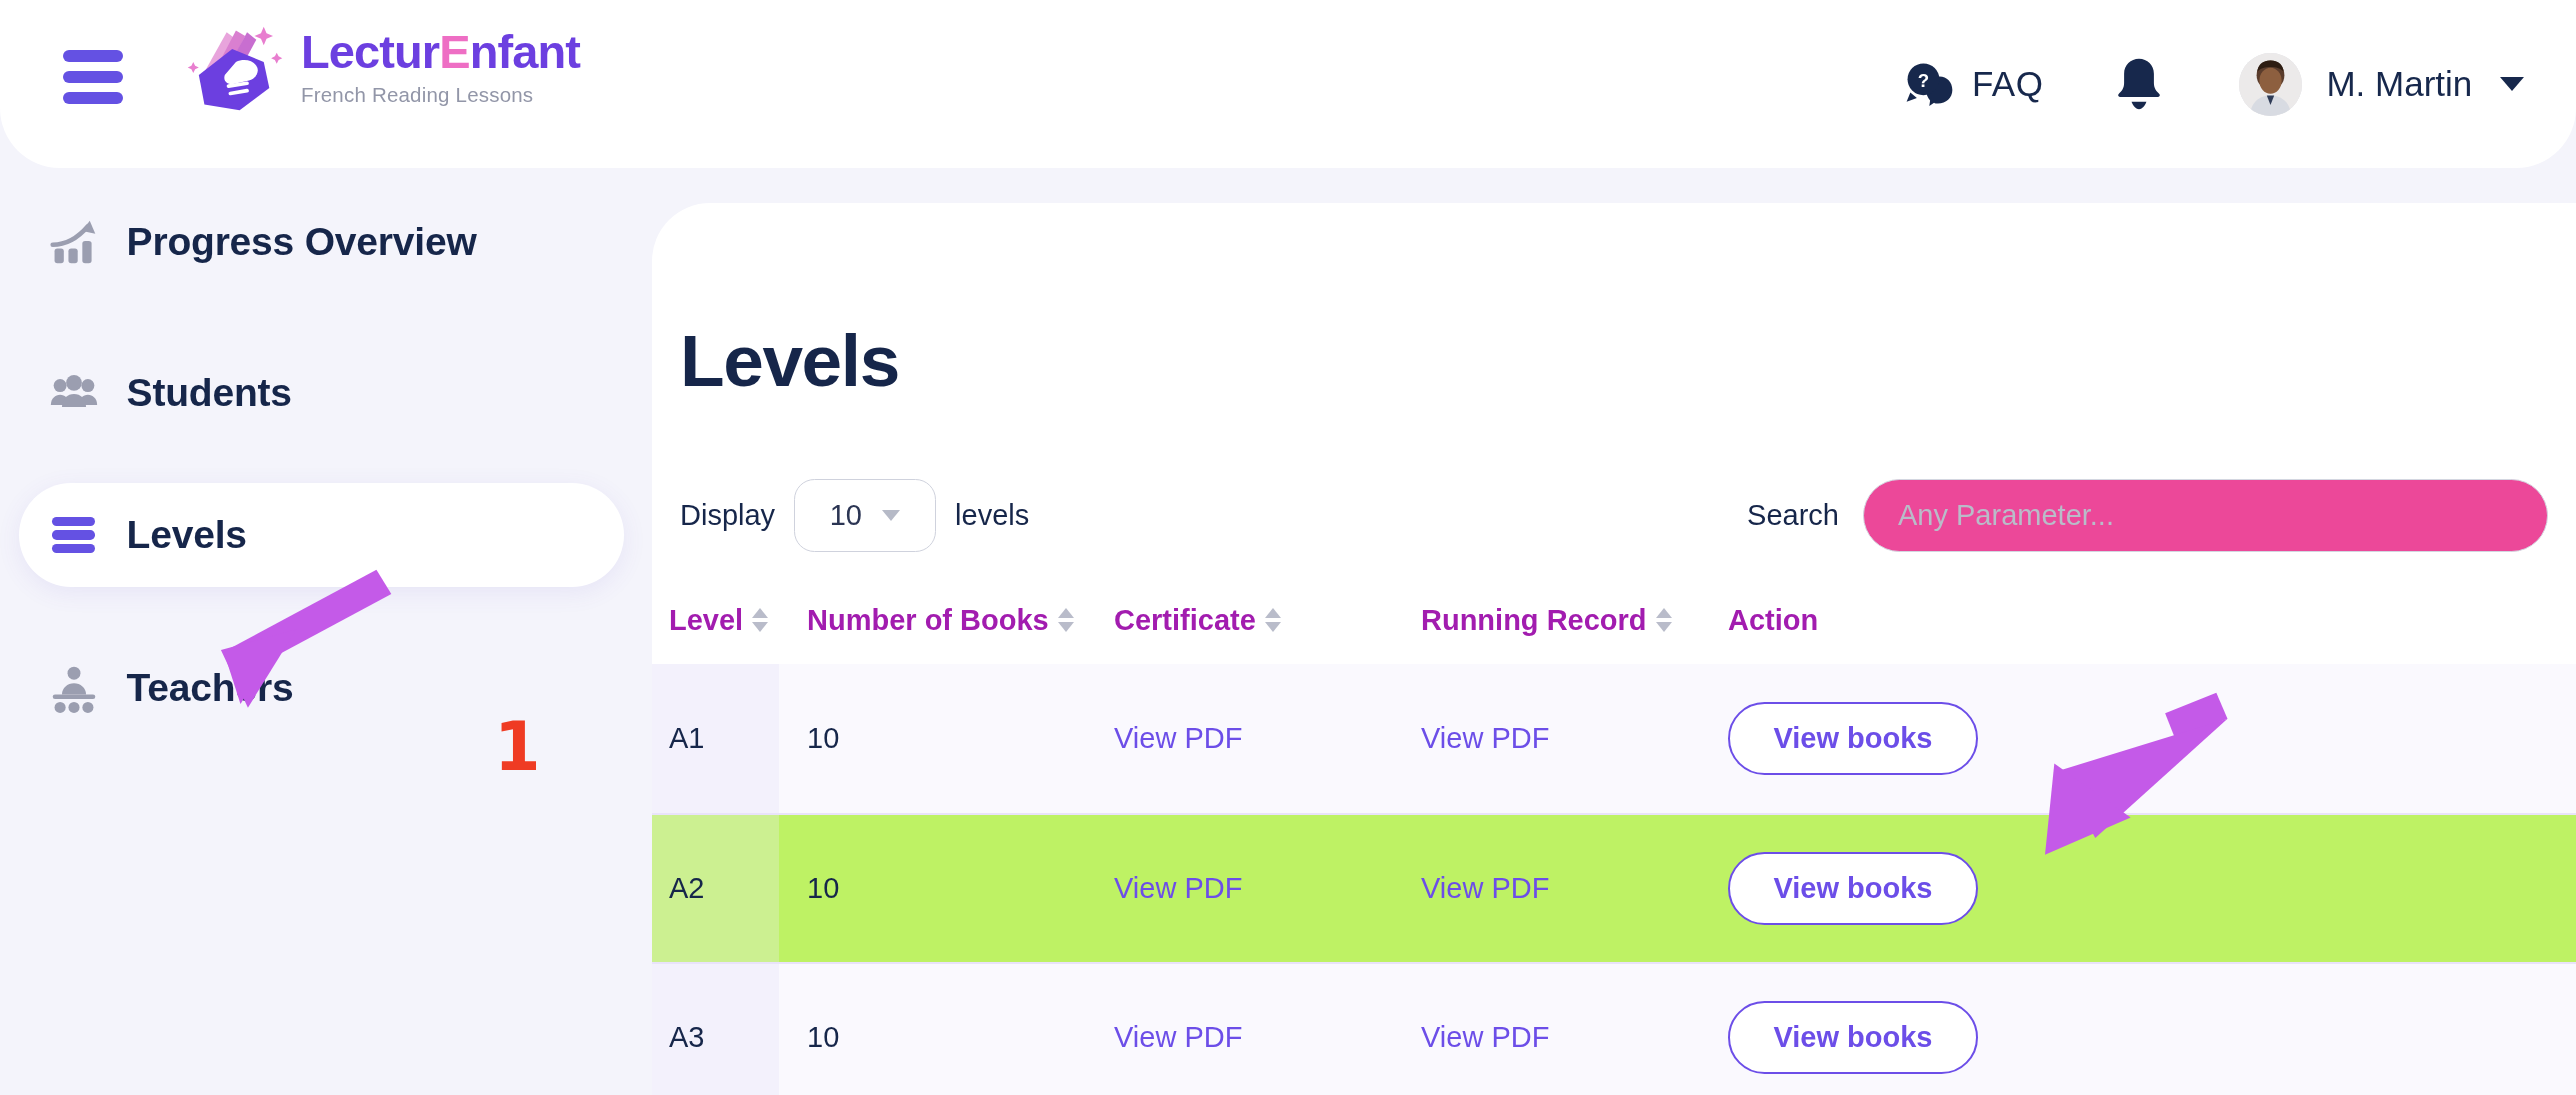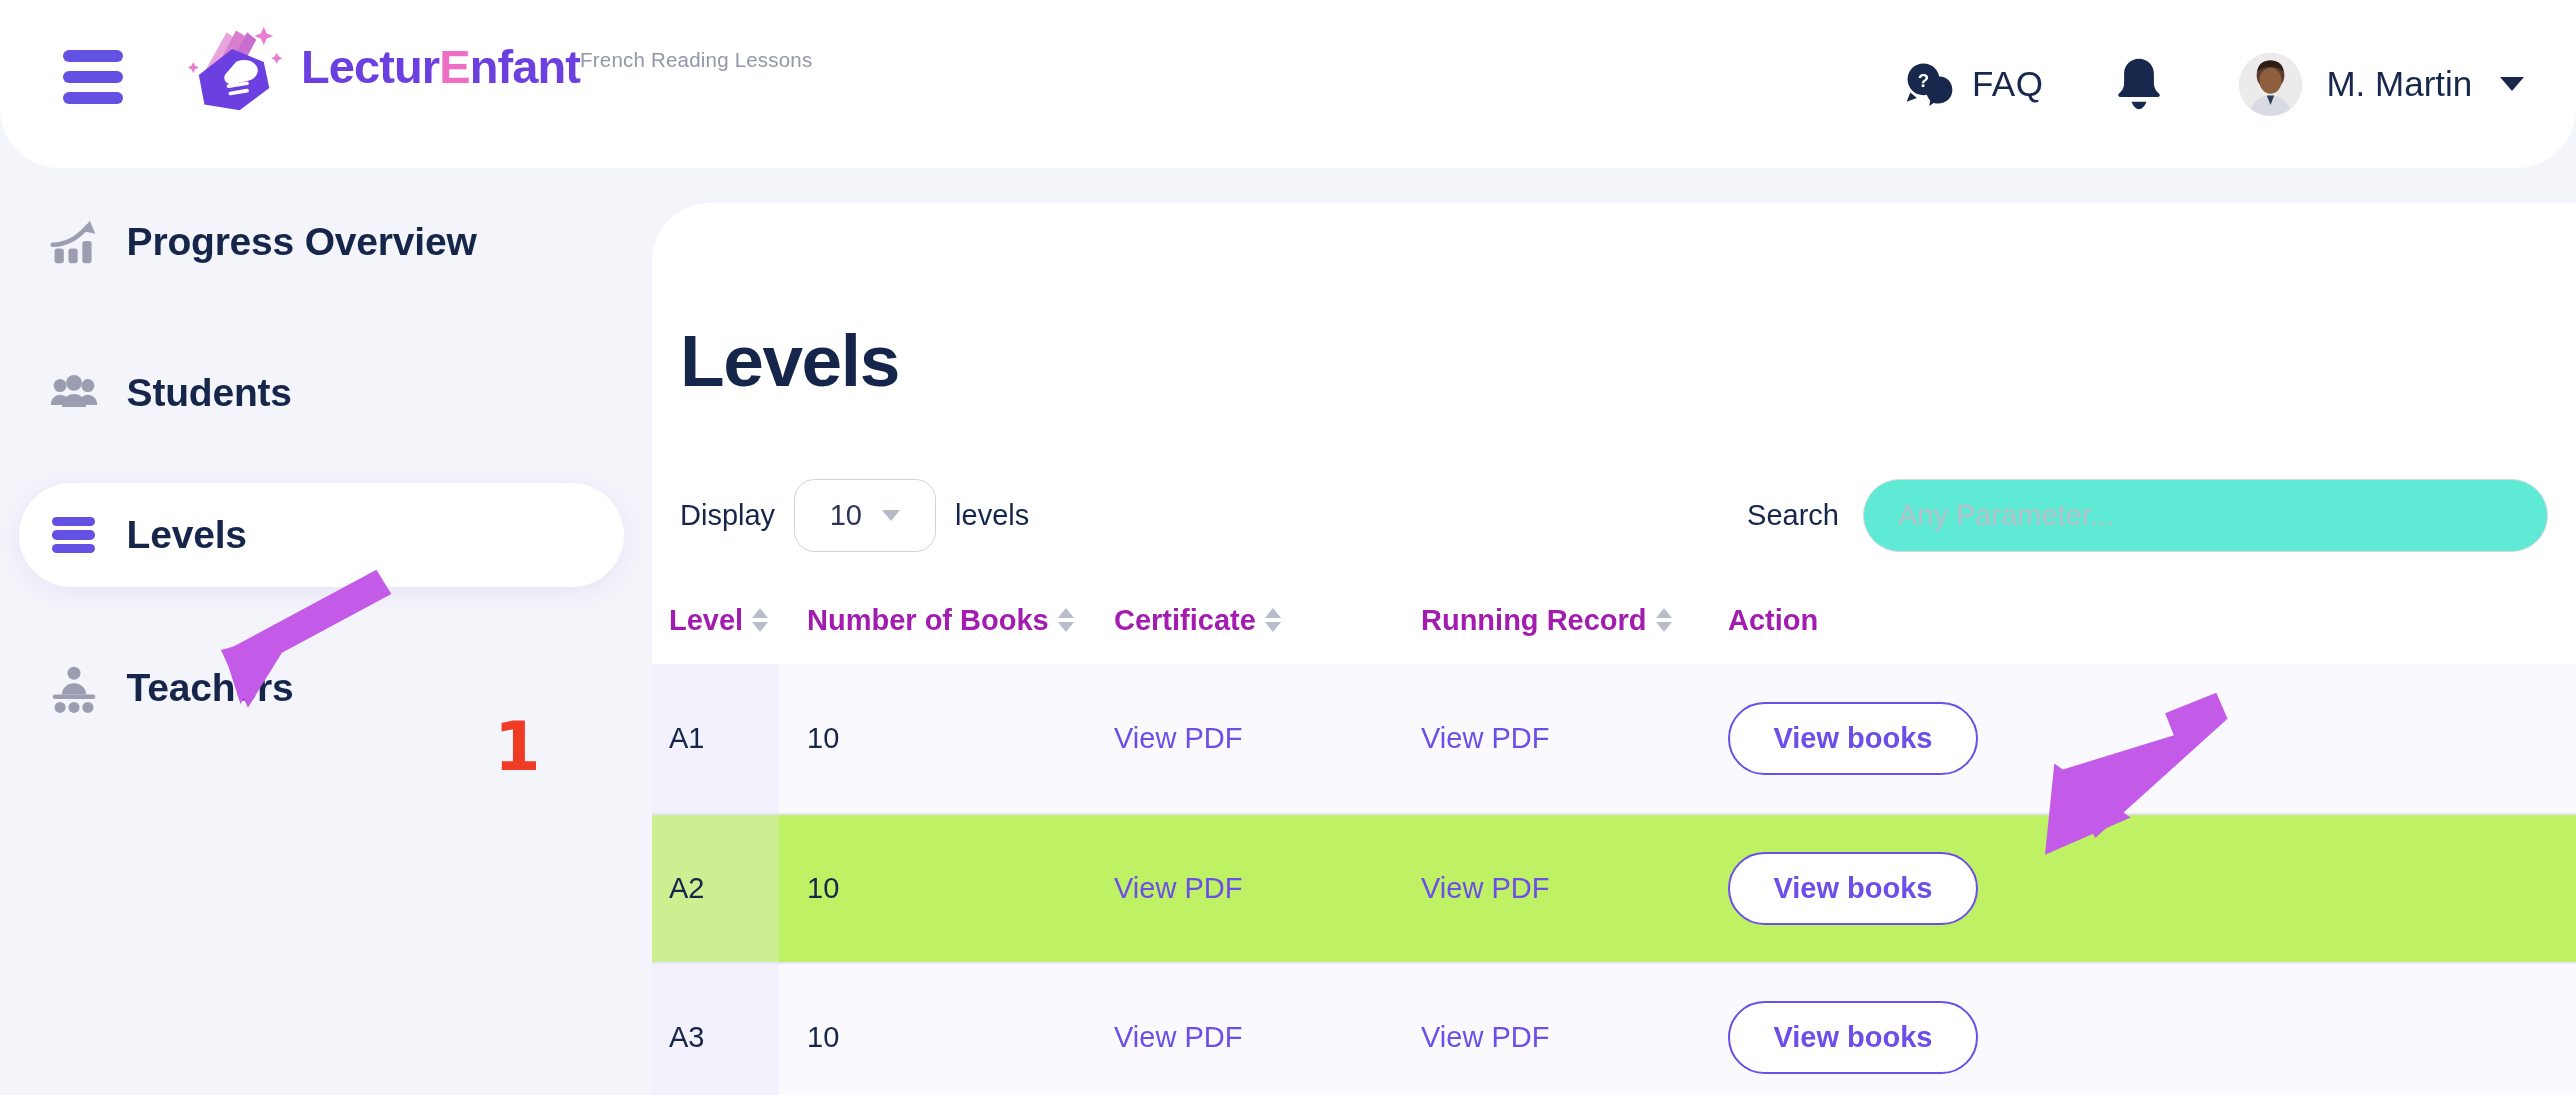--- a/index.html
+++ b/index.html
@@ -49,21 +49,21 @@
   
   #brand {
     position: absolute;
     left: 184px; top: 20.5px;
     display: flex;
     align-items: center;
     gap: 15px;
     cursor: pointer;
   }
   #brand-mark { width: 102px; height: 93px; flex: none; }
-  #brand-text { display: flex; flex-direction: row; justify-content: center; text-align: right; }
+  #brand-text { display: flex; flex-direction: column; justify-content: center; }
   #brand-title {
     font-size: 47px;
     font-weight: 800;
     letter-spacing: -0.9px;
     line-height: 1.05;
     color: #6c3fe0;
     white-space: nowrap;
   }
   #brand-title .pinkE { color: #ee6ec4; }
   #brand-sub {
@@ -231,21 +231,21 @@
     height: 84px;
   }
   #search-input {
     width: 685px; height: 73px;
     border: 1.9px solid #d3d6e0;
     border-radius: 41px;
     padding: 0 34px;
     font-size: 29px;
     color: #2b3553;
     font-family: "Liberation Sans", sans-serif;
-    background: #5eead4;
+    background: #ec4899;
     outline: none;
   }
   #search-input::placeholder { color: #b9bcc9; }
 
   
   #levels-table {
     position: absolute;
     left: 0; top: 373px;
     width: 1924px;
   }

